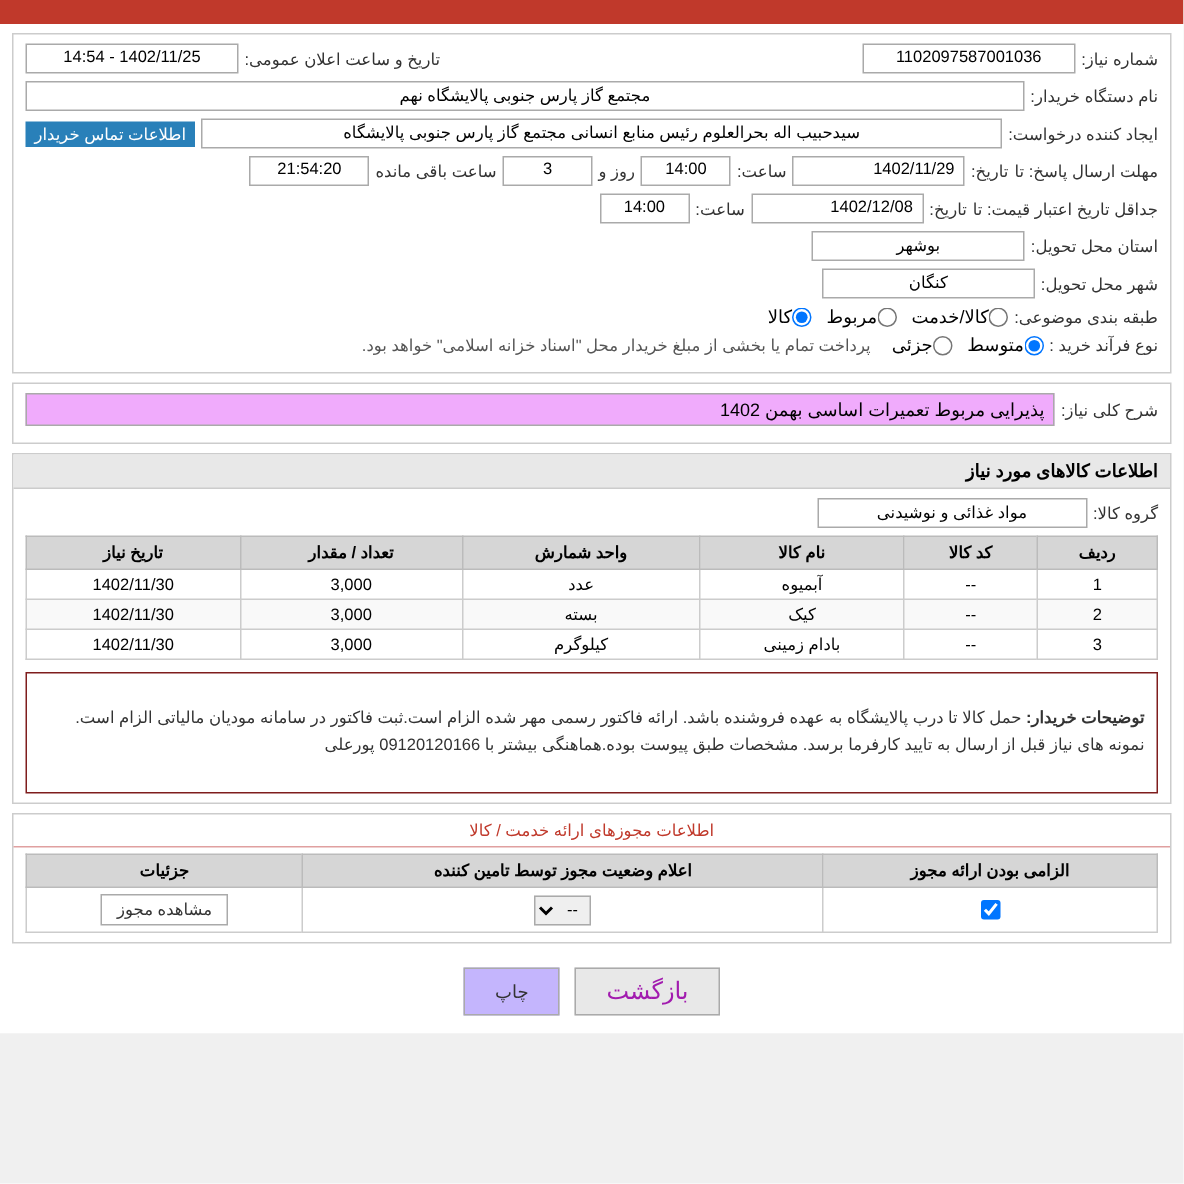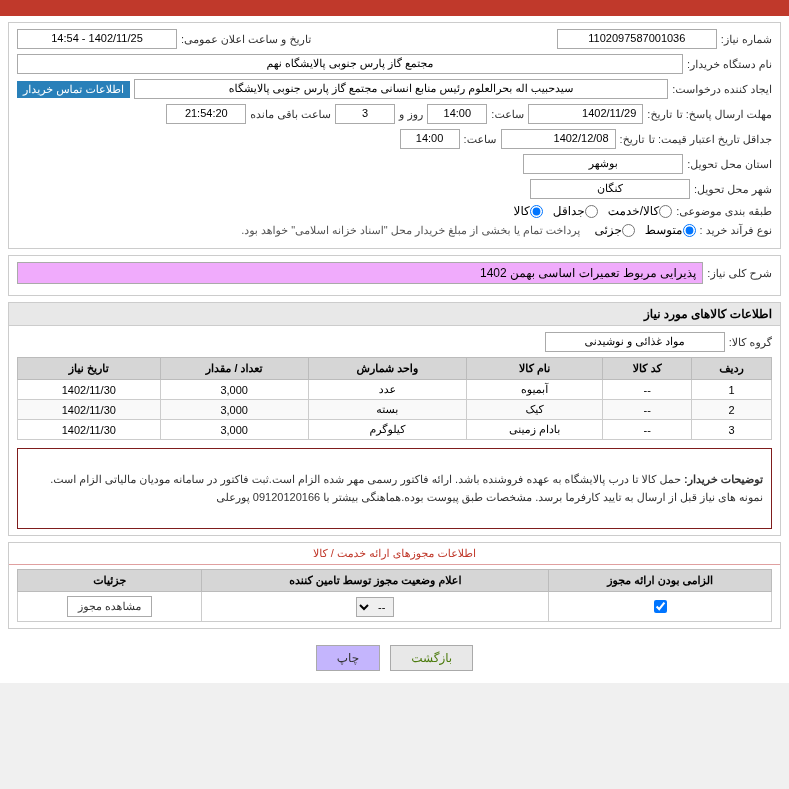--- a/index.html
+++ b/index.html
@@ -45,21 +45,21 @@
     .value-box {
       background: #fff;
       border: 1px solid #aaa;
       padding: 2px 6px;
       min-height: 20px;
       font-size: 11px;
       text-align: center;
     }
     .value-box.wide { flex: 1; }
     .value-box.fixed-200 { width: 180px; }
-    .value-box.fixed-150 { width: 160px; }
+    .value-box.fixed-150 { width: 142px; }
     .value-box.fixed-100 { width: 115px; text-align: right; }
     .value-box.fixed-80 { width: 80px; }
     .value-box.fixed-60 { width: 60px; }
     .info-link {
       background: #2980b9;
       color: #fff;
       padding: 2px 6px;
       font-size: 11px;
       cursor: pointer;
       white-space: nowrap;
@@ -169,23 +169,23 @@
       border: 1px solid #aaa;
       padding: 3px 10px;
       font-size: 11px;
       cursor: pointer;
       color: #333;
     }
     .btn-primary {
       background: #e8e8e8;
       border: 1px solid #aaa;
       padding: 5px 20px;
-      font-size: 12px;
+      font-size: 16px;
       cursor: pointer;
-      color: #4d7c0f;
+      color: #a21caf;
     }
     .btn-secondary {
       background: #c4b5fd;
       border: 1px solid #aaa;
       padding: 5px 20px;
       font-size: 12px;
       cursor: pointer;
       color: #333;
     }
     .footer-btns {
@@ -270,21 +270,21 @@
 
       <div class="form-row">
         <span class="label">طبقه بندی موضوعی:</span>
         <div class="radio-group">
           <div class="radio-item">
             <input type="radio" name="tabagheh" checked="" style="">
             <span>کالا</span>
           </div>
           <div class="radio-item">
             <input type="radio" name="tabagheh" style="">
-            <span>جداقل</span>
+            <span>مربوط</span>
           </div>
           <div class="radio-item">
             <input type="radio" name="tabagheh" style="">
             <span>کالا/خدمت</span>
           </div>
         </div>
       </div>
 
       <div class="form-row">
         <span class="label">نوع فرآند خرید :</span>

